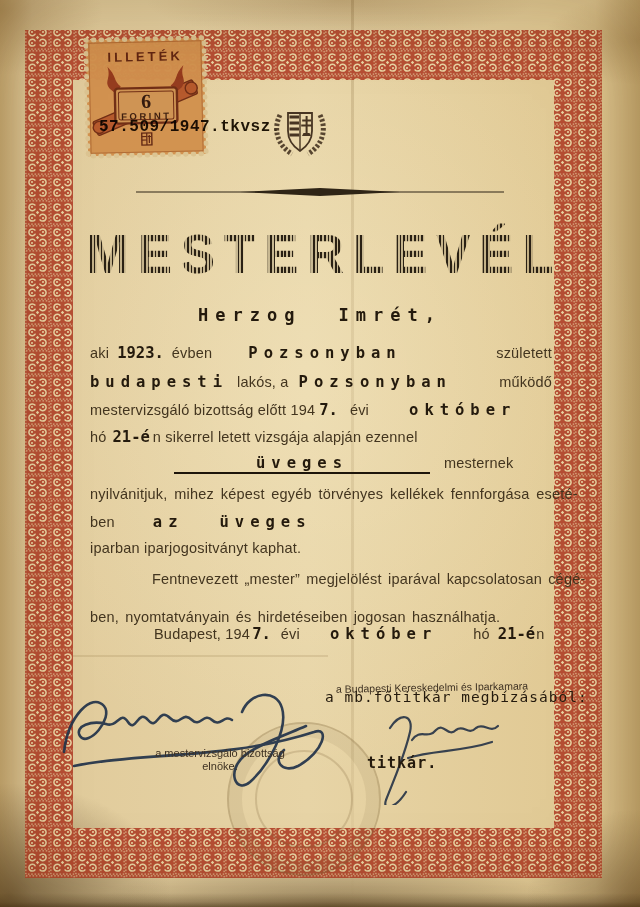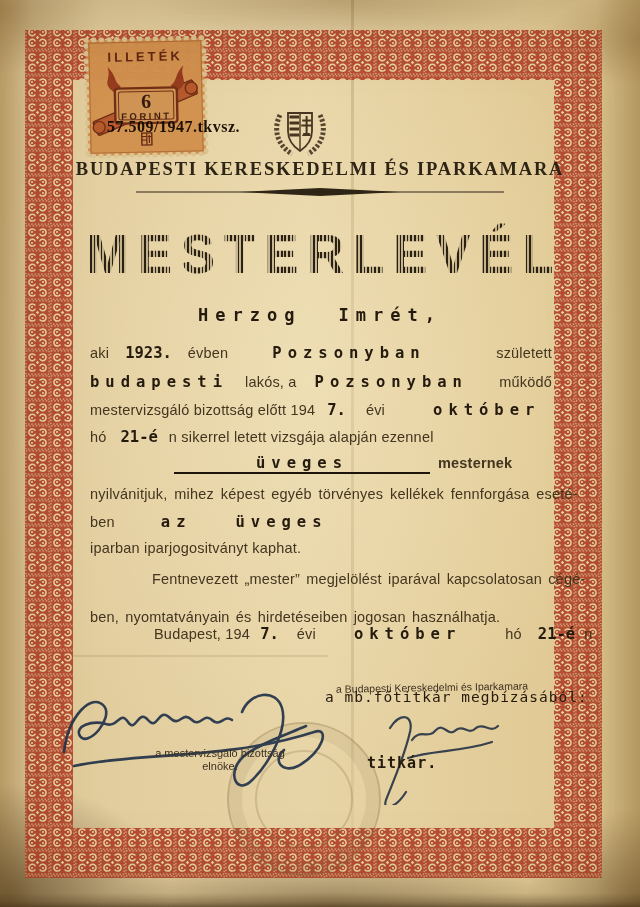--- a/index.html
+++ b/index.html
@@ -16,42 +16,42 @@
       linear-gradient(0deg, rgba(40,24,4,.55) 0px, rgba(40,24,4,.25) 5px, rgba(40,24,4,0) 14px),
       linear-gradient(90deg, #c8ab74 0%, #e0ca9a 5%, #e7d4a6 48%, #e0c892 93%, #c4a76e 100%),
       #dfc998;}
   .crease-v{position:absolute;left:351px;top:0;width:3px;height:100%;
     background:linear-gradient(180deg, rgba(115,85,38,.22), rgba(115,85,38,.10) 40%, rgba(115,85,38,.16) 75%, rgba(115,85,38,0));}
   .crease-h{position:absolute;left:28px;top:655px;width:300px;height:2px;background:rgba(115,85,38,.14);}
   .vignette{position:absolute;inset:0;box-shadow:inset 0 0 90px rgba(82,54,14,.28);pointer-events:none;}
 
   .border-frame{position:absolute;left:0;top:0;}
 
-  .ref-number{position:absolute;left:107px;top:118px;font-family:Liberation Serif, serif;
+  .ref-number{position:absolute;left:99px;top:118px;font-family:Liberation Mono, monospace;
     font-weight:bold;font-size:16px;letter-spacing:.5px;color:#211808;mix-blend-mode:multiply;}
 
   .stamp-wrap{position:absolute;left:84px;top:36px;transform:rotate(-1.2deg);opacity:.97;}
 
   .arms-wrap{position:absolute;left:271px;top:103px;}
 
   .issuer{position:absolute;left:0;top:159px;width:640px;text-align:center;
     font-family:"Liberation Serif",serif;font-weight:bold;font-size:18.5px;letter-spacing:1.8px;color:#2f2516;}
   .divider{position:absolute;left:130px;top:187px;}
 
   .main-title{position:absolute;left:0;top:224px;width:640px;text-align:center;
     font-family:"Liberation Sans",sans-serif;font-weight:bold;font-size:51px;letter-spacing:9px;padding-left:9px;box-sizing:border-box;
     transform:scaleY(1.1);color:#2a2114;
     background-image:repeating-linear-gradient(90deg,#2a2114 0 1.7px, rgba(42,33,20,.18) 1.7px 3.6px);
     -webkit-background-clip:text;background-clip:text;-webkit-text-fill-color:transparent;}
 
   .recipient{position:absolute;left:0;top:305px;width:640px;text-align:center;
     font-family:"DejaVu Sans Mono",monospace;font-weight:bold;font-size:17px;letter-spacing:7px;word-spacing:20px;color:#241a0d;}
 
   .body-block{position:absolute;left:90px;top:344px;width:462px;color:#3e3122;}
-  .bline{position:absolute;left:0;width:462px;display:flex;align-items:baseline;white-space:nowrap;gap:8px;}
+  .bline{position:absolute;left:0;width:462px;display:flex;align-items:baseline;white-space:nowrap;}
   .pr{font-family:"Liberation Sans",sans-serif;font-size:14.5px;color:#43351f;letter-spacing:.2px;}
   .ty{font-family:"DejaVu Sans Mono",monospace;font-weight:bold;font-size:15.5px;color:#241a0d;}
   .sp6{letter-spacing:6px;}
   .mla{margin-left:auto;}
   .u-line{border-bottom:2.5px solid #1d150a;width:256px;text-align:center;display:inline-block;}
 
   .sig-right-org{position:absolute;left:336px;top:681px;width:210px;font-size:10.5px;color:#3e3122;transform:rotate(-1deg);white-space:nowrap;}
   .sig-right-typed{position:absolute;left:325px;top:689px;font-family:"DejaVu Sans Mono",monospace;font-weight:normal;font-size:14.5px;letter-spacing:1px;color:#241a0d;white-space:nowrap;}
   .sig-right-svg{position:absolute;left:350px;top:700px;}
   .sig-right-role{position:absolute;left:367px;top:754px;font-family:"DejaVu Sans Mono",monospace;font-weight:bold;font-size:15px;letter-spacing:1px;color:#241a0d;}
@@ -138,21 +138,20 @@
         <rect x="18.5" y="24.5" width="9.5" height="3"></rect>
         <rect x="18.5" y="30.5" width="9.8" height="3"></rect>
         <rect x="34.6" y="13" width="2" height="18"></rect>
         <rect x="31.2" y="16.5" width="8.8" height="2"></rect>
         <rect x="30.2" y="21.5" width="10.8" height="2"></rect>
         <path d="M31,33 h9 l-1.5,-3 h-6 z"></path>
       </g>
     </svg>
   </div>
 
-  <div class="issuer">BUDAPESTI KERESKEDELMI ÉS IPARKAMARA</div>
   <svg class="divider" width="380" height="10" viewBox="0 0 380 10">
     <line x1="6" y1="5" x2="374" y2="5" stroke="#2f2516" stroke-width="1.2"></line>
     <polygon points="110,5 190,1 270,5 190,9" fill="#2f2516"></polygon>
   </svg>
 
   <div class="main-title">MESTERLEVÉL</div>
 
   <div class="recipient">Herzog Imrét,</div>
 
   <div class="body-block">
@@ -180,21 +179,21 @@
     </div>
 
     <div class="bline" style="top:84px">
       <span class="pr">hó</span>
       <span class="ty" style="margin-left:6px">21-é</span>
       <span class="pr" style="margin-left:3px">n sikerrel letett vizsgája alapján ezennel</span>
     </div>
 
     <div class="bline" style="top:110px">
       <span class="u-line" style="margin-left:84px"><span class="ty sp6">üveges</span></span>
-      <span class="pr" style="font-weight:bold">mesternek</span>
+      <span class="pr" style="margin-left:14px;font-weight:normal">mesternek</span>
     </div>
 
     <div class="bline" style="top:142px">
       <span class="pr" style="word-spacing:2.5px">nyilvánitjuk, mihez képest egyéb törvényes kellékek fennforgása eseté-</span>
     </div>
     <div class="bline" style="top:169px">
       <span class="pr">ben</span>
       <span class="ty sp6" style="margin-left:38px">az</span>
       <span class="ty sp6" style="margin-left:36px">üveges</span>
     </div>

